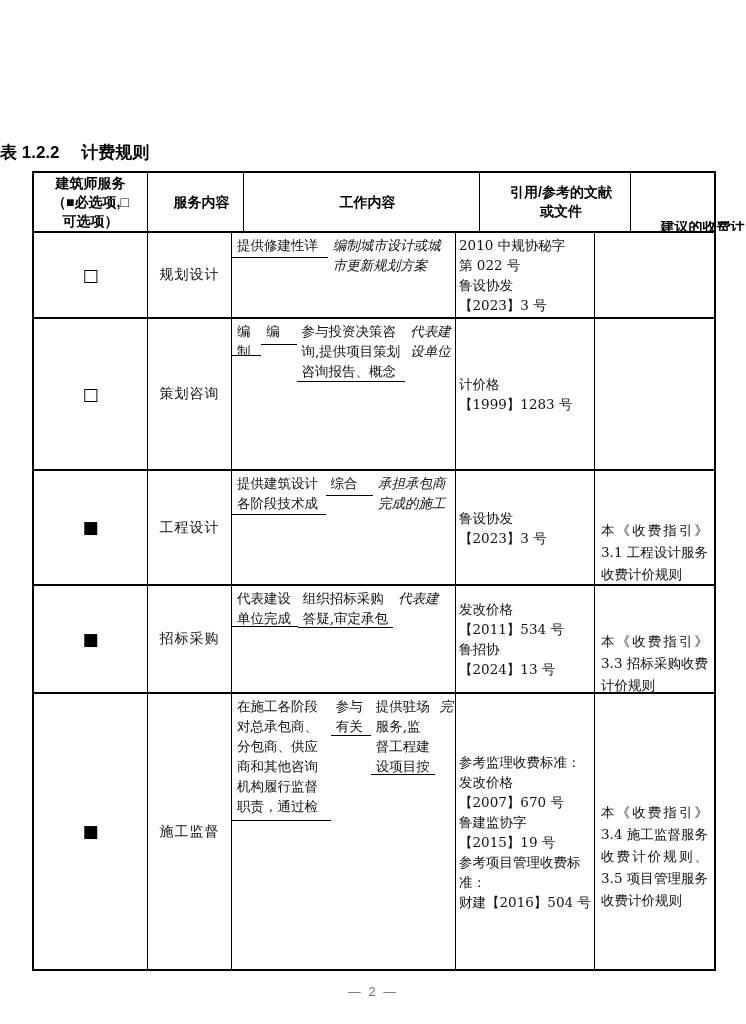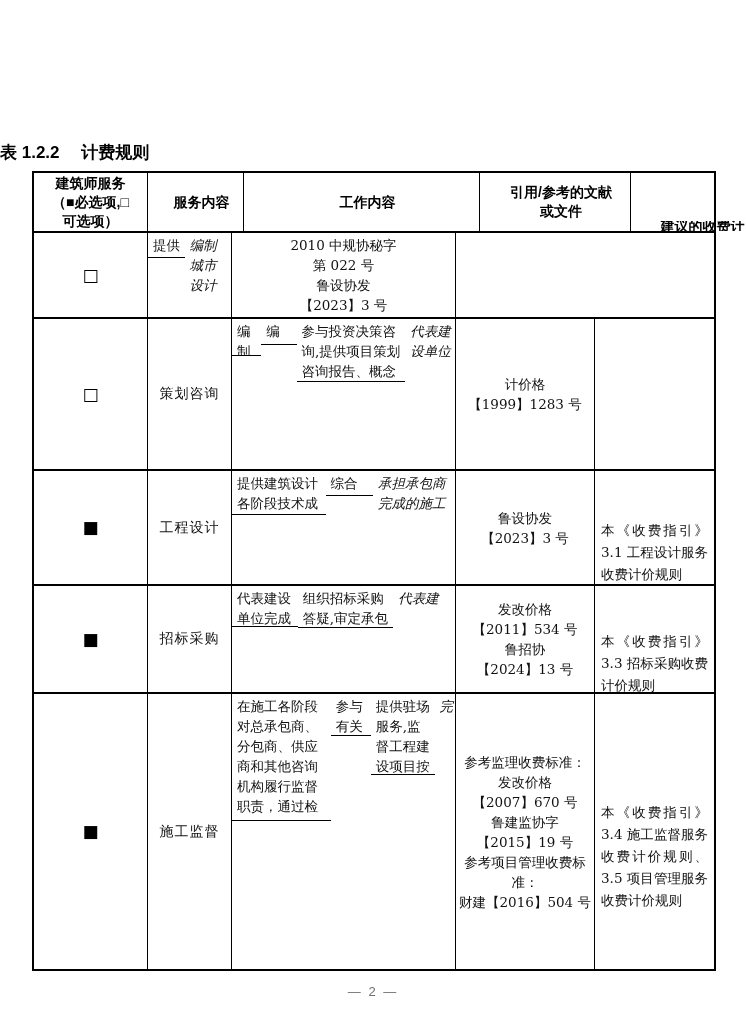--- a/index.html
+++ b/index.html
@@ -72,21 +72,21 @@
   .work-item{
     box-sizing:border-box;
     border-bottom:1px solid #000;
     font-size:13.5px;line-height:20px;
     padding:2px 4px 0 5px;
     text-align:left;color:#111;
     overflow:hidden;
   }
   .work-item:last-child{border-bottom:none;font-style:italic;}
   .ref-cell .ref-text{
-    width:100%;text-align:center;white-space:pre-line;
+    width:100%;white-space:pre-line;
     font-size:13.5px;line-height:20px;color:#111;
     padding:0 3px;box-sizing:border-box;
   }
   .rule-cell .rule-text{
     width:100%;text-align:justify;
     font-size:13.5px;line-height:22px;color:#111;
     padding:0 6px;box-sizing:border-box;
   }
 
   .page-footer{
@@ -115,20 +115,21 @@
 或文件</div>
       <div class="cell th">本《收费指引》
 建议的收费计
 算规则</div>
     </div>
 
     <div class="trow r1">
       <div class="cell checkbox-cell">
         <span class="cbx">□</span>
       </div>
+      <div class="cell service-cell">规划设计</div>
       <div class="cell work-col">
         <div class="work-item" style="height:25px">提供修建性详细规划设计</div>
         <div class="work-item" style="height:61px">编制城市设计或城市更新规划方案</div>
       </div>
       <div class="cell ref-cell">
         <div class="ref-text">2010 中规协秘字
 第 022 号
 鲁设协发
 【2023】3 号</div>
       </div>

